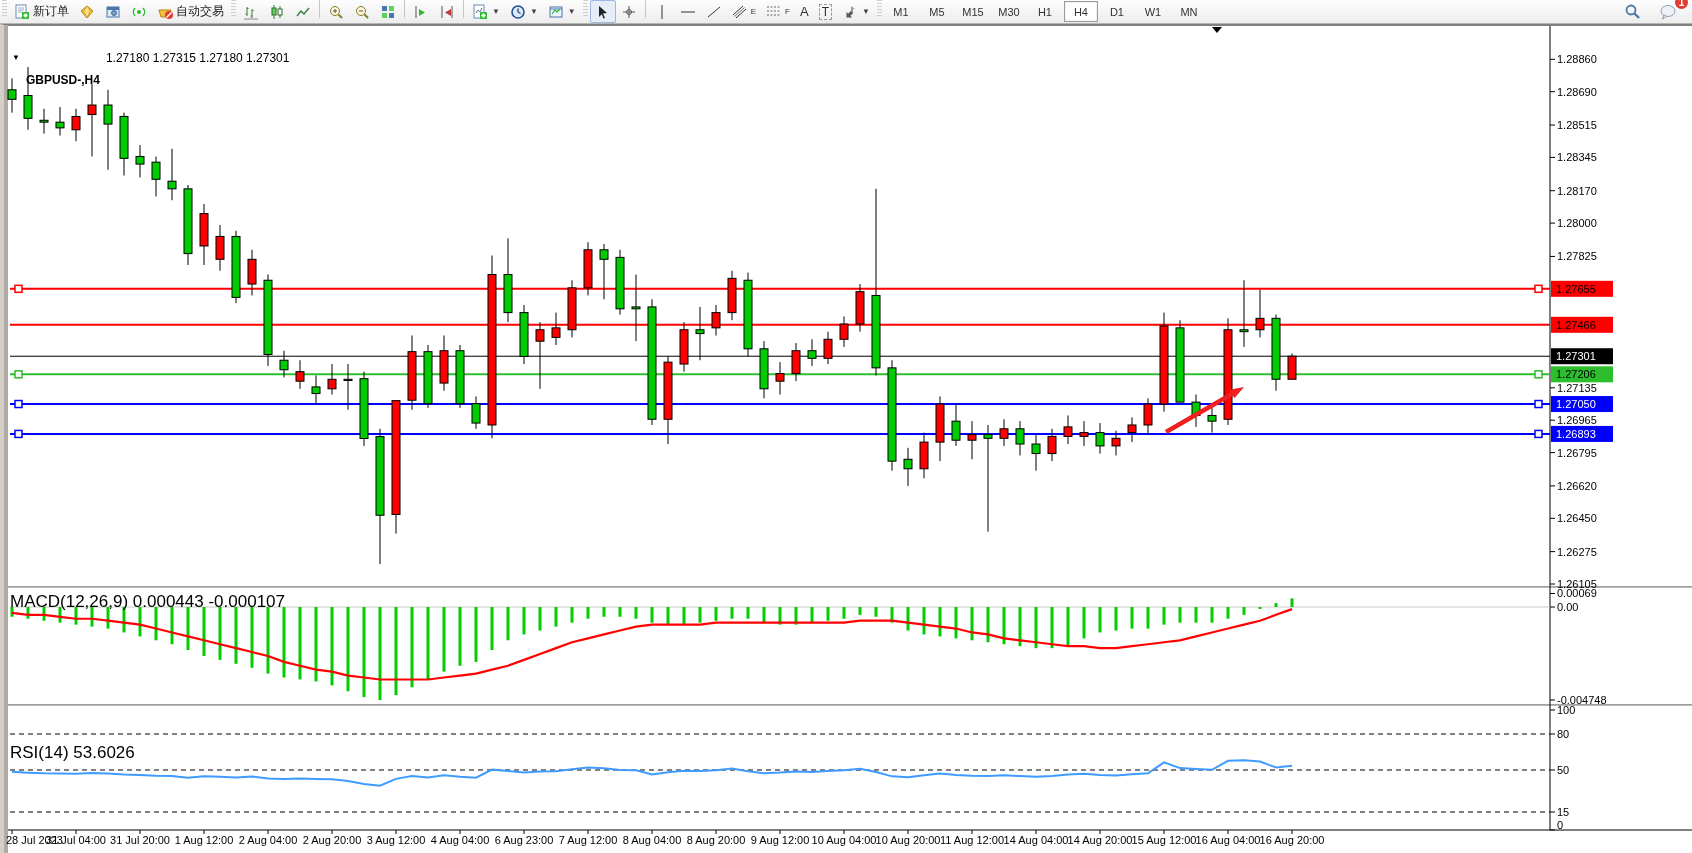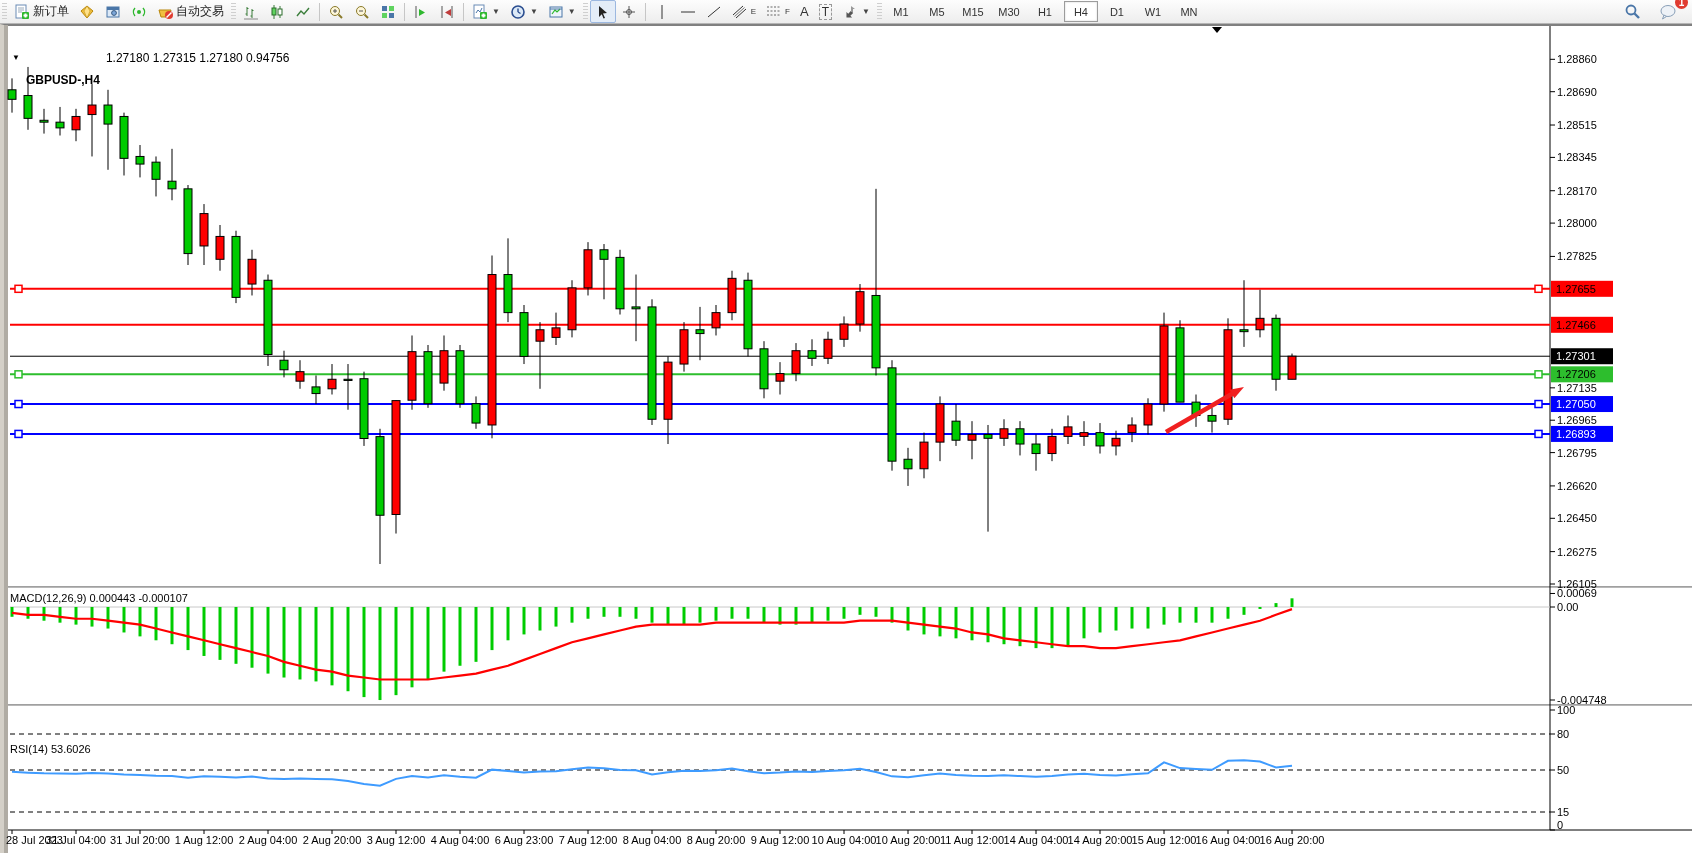--- a/index.html
+++ b/index.html
@@ -1,36 +1,36 @@
 <!DOCTYPE html>
 <html><head>
 <meta charset="utf-8">
 <style>
   html,body{margin:0;padding:0;background:#f0f0f0;font-family:"Liberation Sans",sans-serif;}
   .app{position:relative;width:1692px;height:853px;background:#f0f0f0;overflow:hidden;}
   
   .toolbar{position:absolute;top:0;left:0;width:1692px;height:23px;background:linear-gradient(#fdfdfd,#ededed);
-    border-bottom:1px solid #b5b5b5;display:flex;align-items:center;font-size:12px;color:#222;}
+    border-bottom:1px solid #b5b5b5;display:flex;font-size:12px;color:#222;}
   .tb-grip{width:5px;height:18px;margin:0 2px;background:repeating-linear-gradient(#cfcfcf 0 1px,transparent 1px 3px);}
   .tb-sep{width:1px;height:18px;background:#c6c6c6;margin:0 3px;}
   .tb-btn{display:flex;align-items:center;gap:3px;height:21px;padding:0 4px;border:1px solid transparent;border-radius:2px;cursor:default;}
   .tb-btn svg{display:block;}
   .tb-label{white-space:nowrap;}
   .tf-btn{height:19px;min-width:24px;padding:0 4px;display:flex;align-items:center;justify-content:center;
     font-size:11px;color:#333;border:1px solid transparent;}
   .tf-btn.active{background:#fff;border:1px solid #9c9c9c;box-shadow:inset 0 0 2px #cfcfcf;}
   .tb-right{margin-left:auto;display:flex;align-items:center;gap:8px;padding-right:10px;}
   .badge{position:absolute;top:-5px;right:-7px;background:#e03c31;color:#fff;border-radius:50%;
     width:13px;height:13px;font-size:10px;line-height:13px;text-align:center;font-weight:bold;}
   .chat-wrap{position:relative;}
   .dd{font-size:8px;color:#444;margin-left:1px;}
   
   .chart-window{position:absolute;top:24px;left:0;width:1692px;height:829px;background:#fff;
     border-top:1px solid #808080;border-left:4px solid #d4d0c8;box-shadow:inset 1px 1px 0 #808080;}
-  .overlay-label{position:absolute;font-size:11px;color:#000;white-space:nowrap;z-index:5;}
+  .overlay-label{position:absolute;font-size:17px;color:#000;white-space:nowrap;z-index:5;}
   .chart-title{top:3px;left:8px;display:flex;align-items:center;gap:6px;font-size:12px;}
   .title-toggle{font-size:8px;color:#000;}
   svg text{font-family:"Liberation Sans",sans-serif;}
 </style>
 </head>
 <body>
 
 <div class="app">
 
   <div class="toolbar">
@@ -711,18 +711,18 @@
           <line x1="1224" y1="829" x2="1224" y2="833" stroke="#000"></line>
           <text x="1224" y="843" font-size="11" fill="#000000" text-anchor="middle">16 Aug 04:00</text>
           <line x1="1288" y1="829" x2="1288" y2="833" stroke="#000"></line>
           <text x="1288" y="843" font-size="11" fill="#000000" text-anchor="middle">16 Aug 20:00</text>
         </g>
       </svg>
 
     <div class="overlay-label chart-title">
       <span class="title-toggle">▼</span>
       <span style="font-weight:bold;margin-top:45px;">GBPUSD-,H4</span>
-      <span>1.27180 1.27315 1.27180 0.94756</span>
+      <span>1.27180 1.27315 1.27180 1.27301</span>
     </div>
     <div class="overlay-label" style="top:567px;left:6px;">MACD(12,26,9) 0.000443 -0.000107</div>
     <div class="overlay-label" style="top:686px;left:6px;margin-top:32px;">RSI(14) 53.6026</div>
   </div>
 </div>
 
 </body></html>

